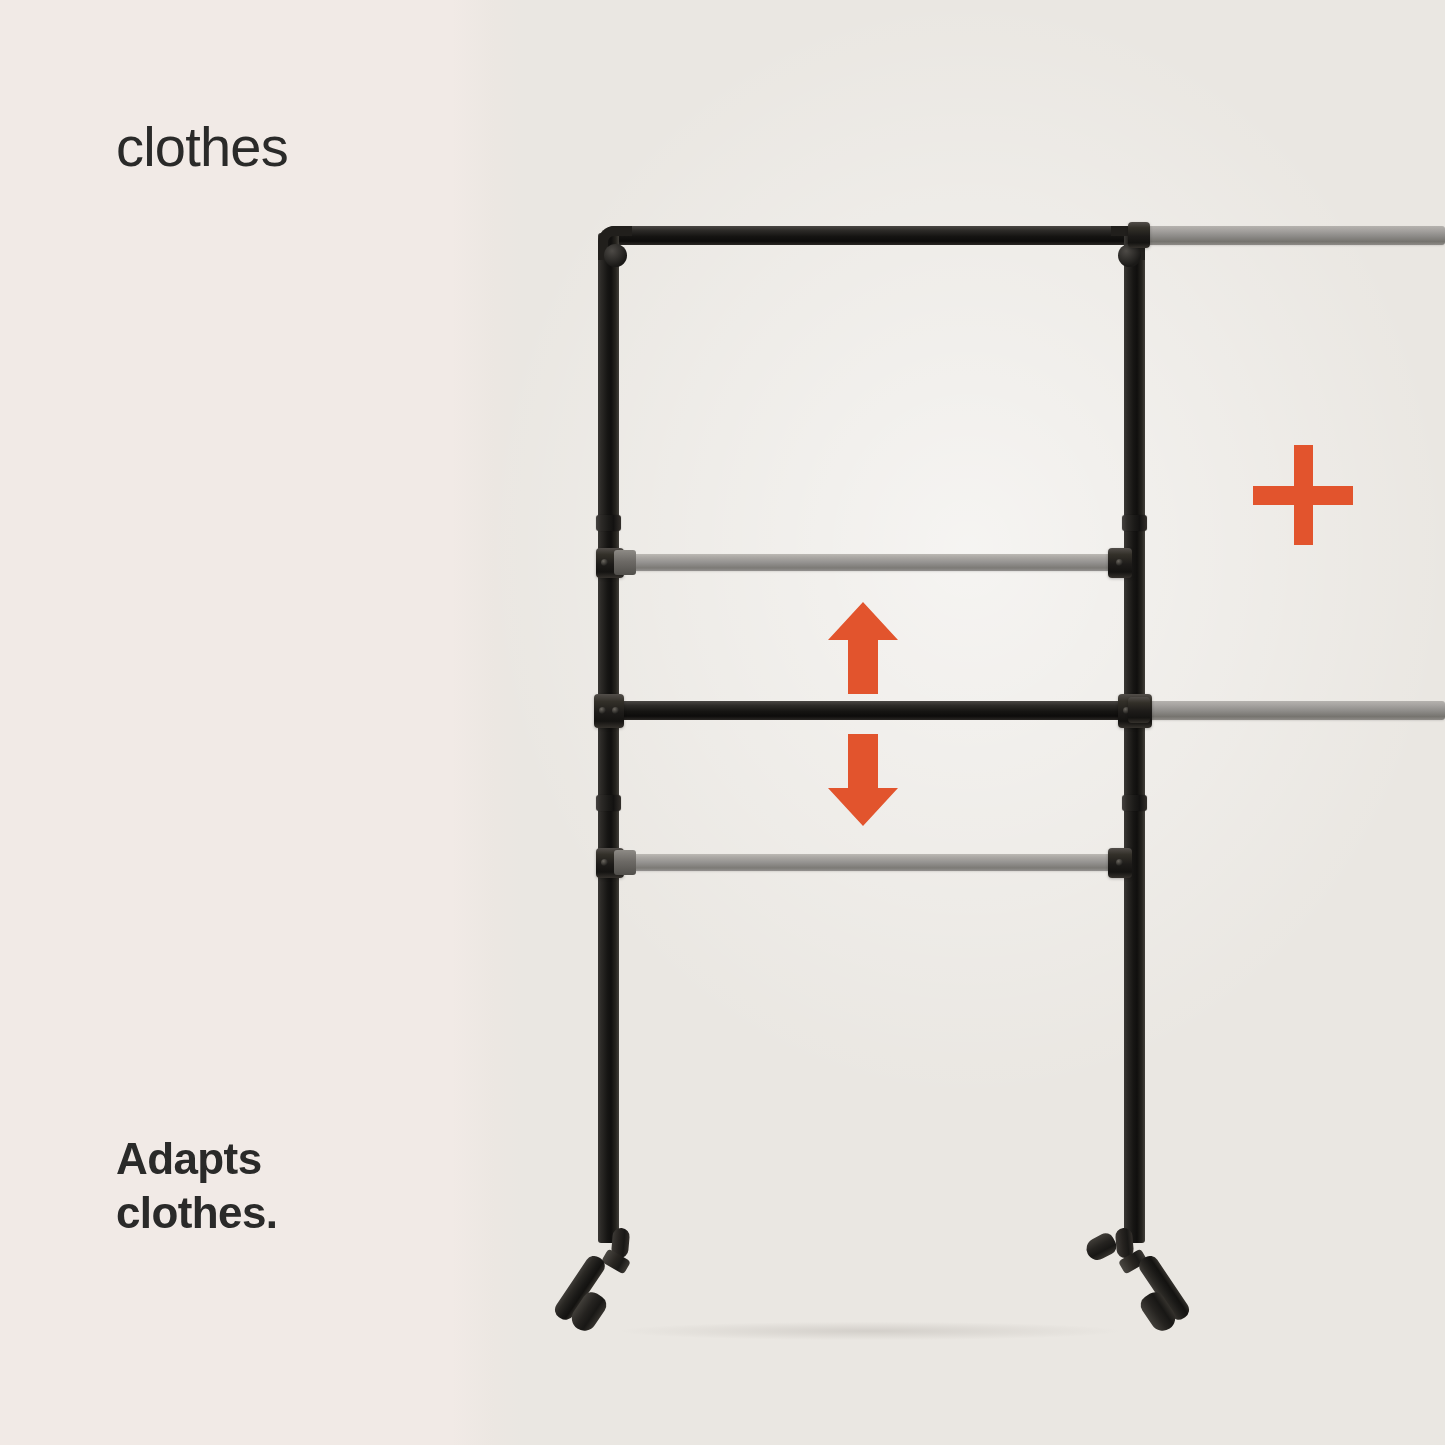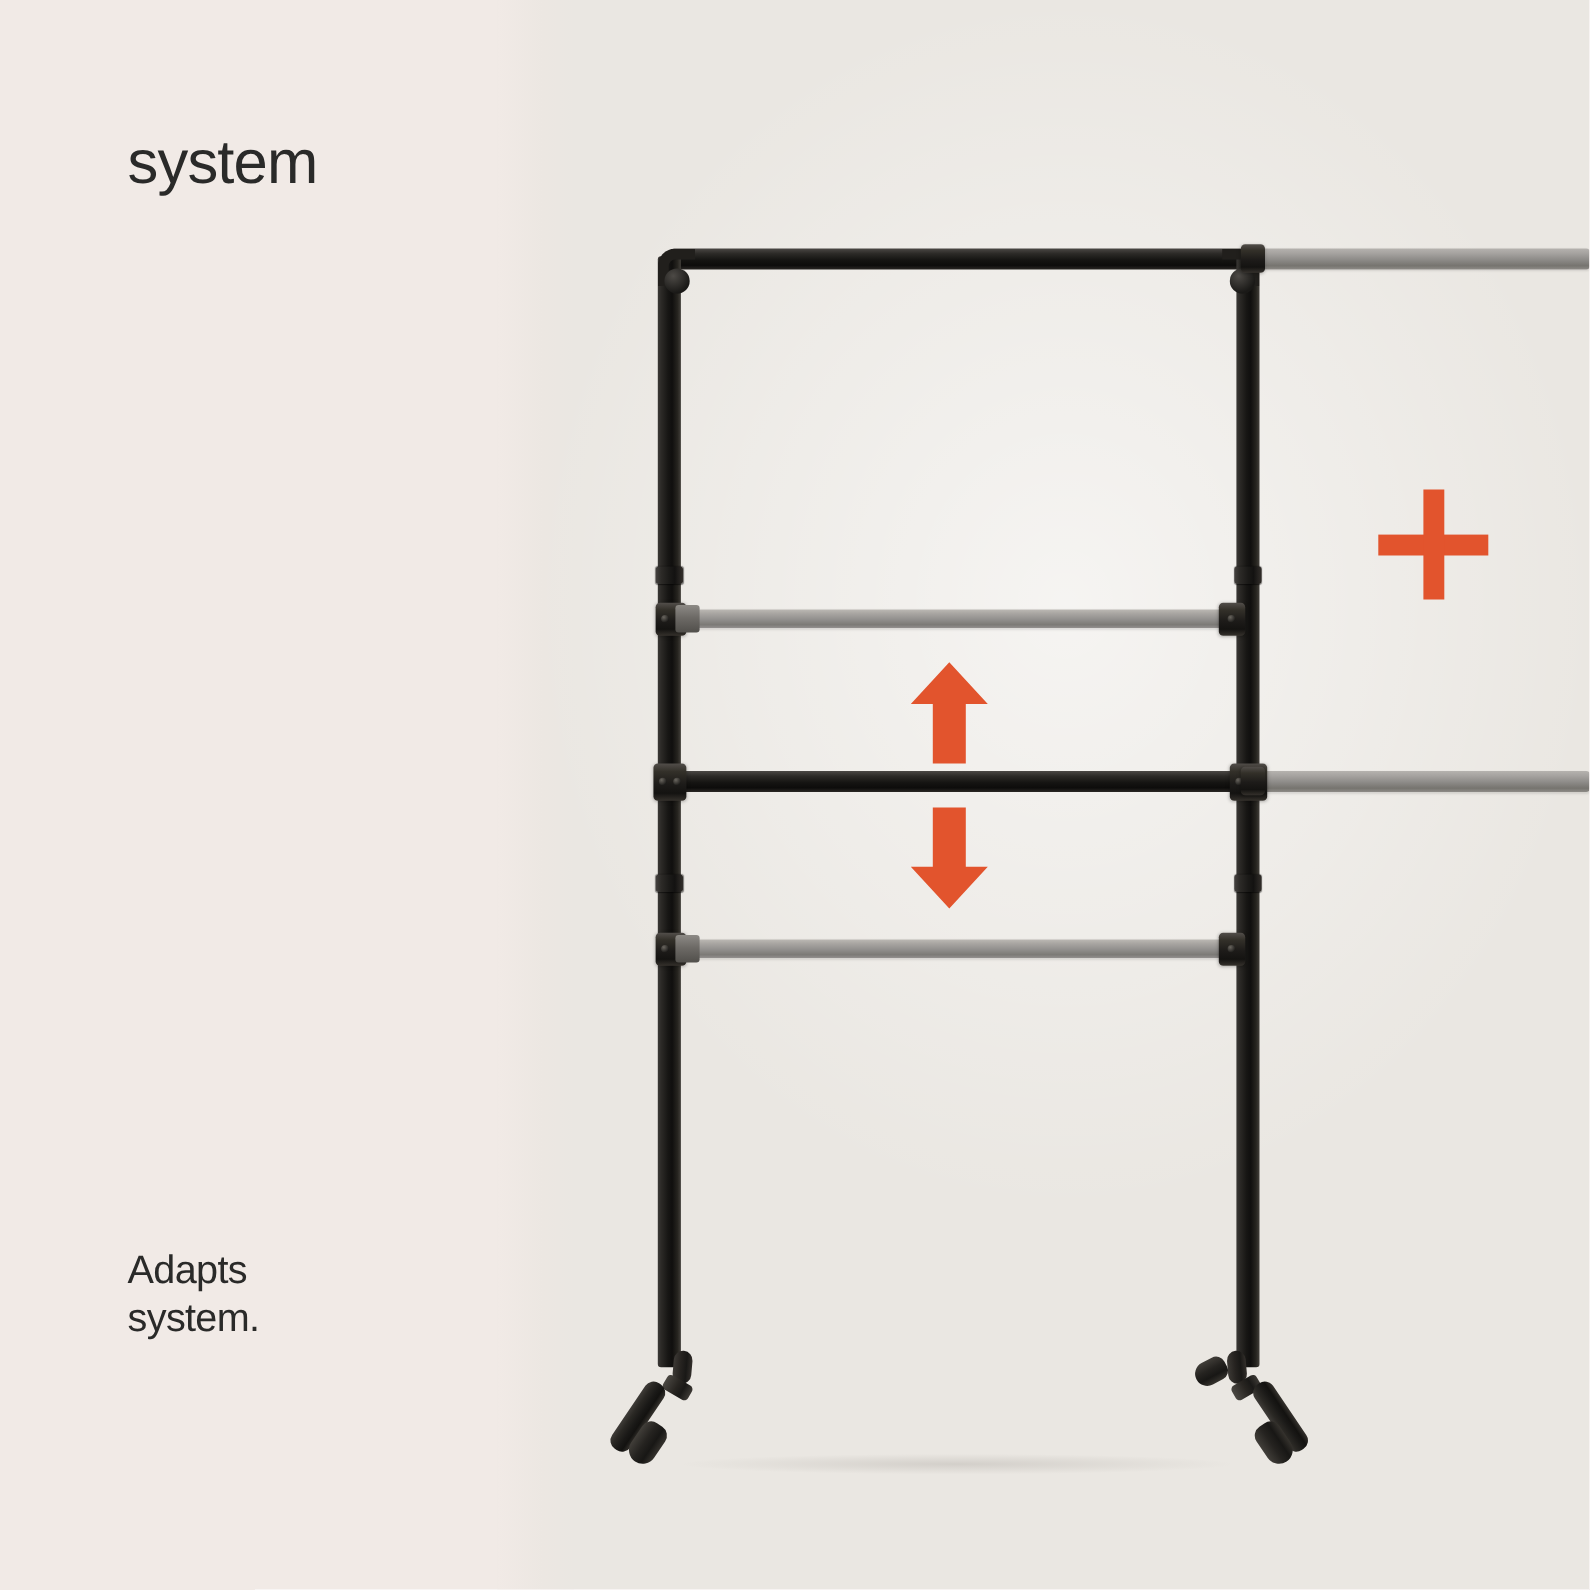--- a/index.html
+++ b/index.html
@@ -41,21 +41,21 @@
     display:block;
     font-size:62px; font-weight:700; letter-spacing:-1.4px;
   }
   .headline .l2 {
     display:block;
     font-size:56px; font-weight:300; letter-spacing:-0.8px;
     margin-top:16px;
   }
   .subcopy {
     position:absolute; left:116px; top:1132px;
-    font-size:36px; font-weight:400; line-height:1.22;
+    font-size:44px; font-weight:700; line-height:1.22;
     letter-spacing:-0.6px; color:#2a2a29;
   }
   .subcopy span { display:block; }
 
   
   .rack { position:absolute; left:0; top:0; width:1445px; height:1445px; }
 
   
   .ext-rail {
     position:absolute; height:19px; border-radius:3px;
@@ -190,26 +190,26 @@
 </head>
 <body>
 
 <div id="stage">
 
   <div class="photo-backdrop"></div>
   <div class="photo-vignette"></div>
   <div class="floor-shadow"></div>
 
   <div class="headline">
-    <span class="l2">system</span>
+    <span class="l2">clothes</span>
   </div>
 
   <div class="subcopy">
     <span>Adapts</span>
-    <span>system.</span>
+    <span>clothes.</span>
   </div>
 
   <div class="rack">
 
     <div class="ext-rail ext-rail-top"></div>
     <div class="ext-rail ext-rail-middle"></div>
 
     <div class="bar-top"></div>
     <div class="bar-middle"></div>
 

